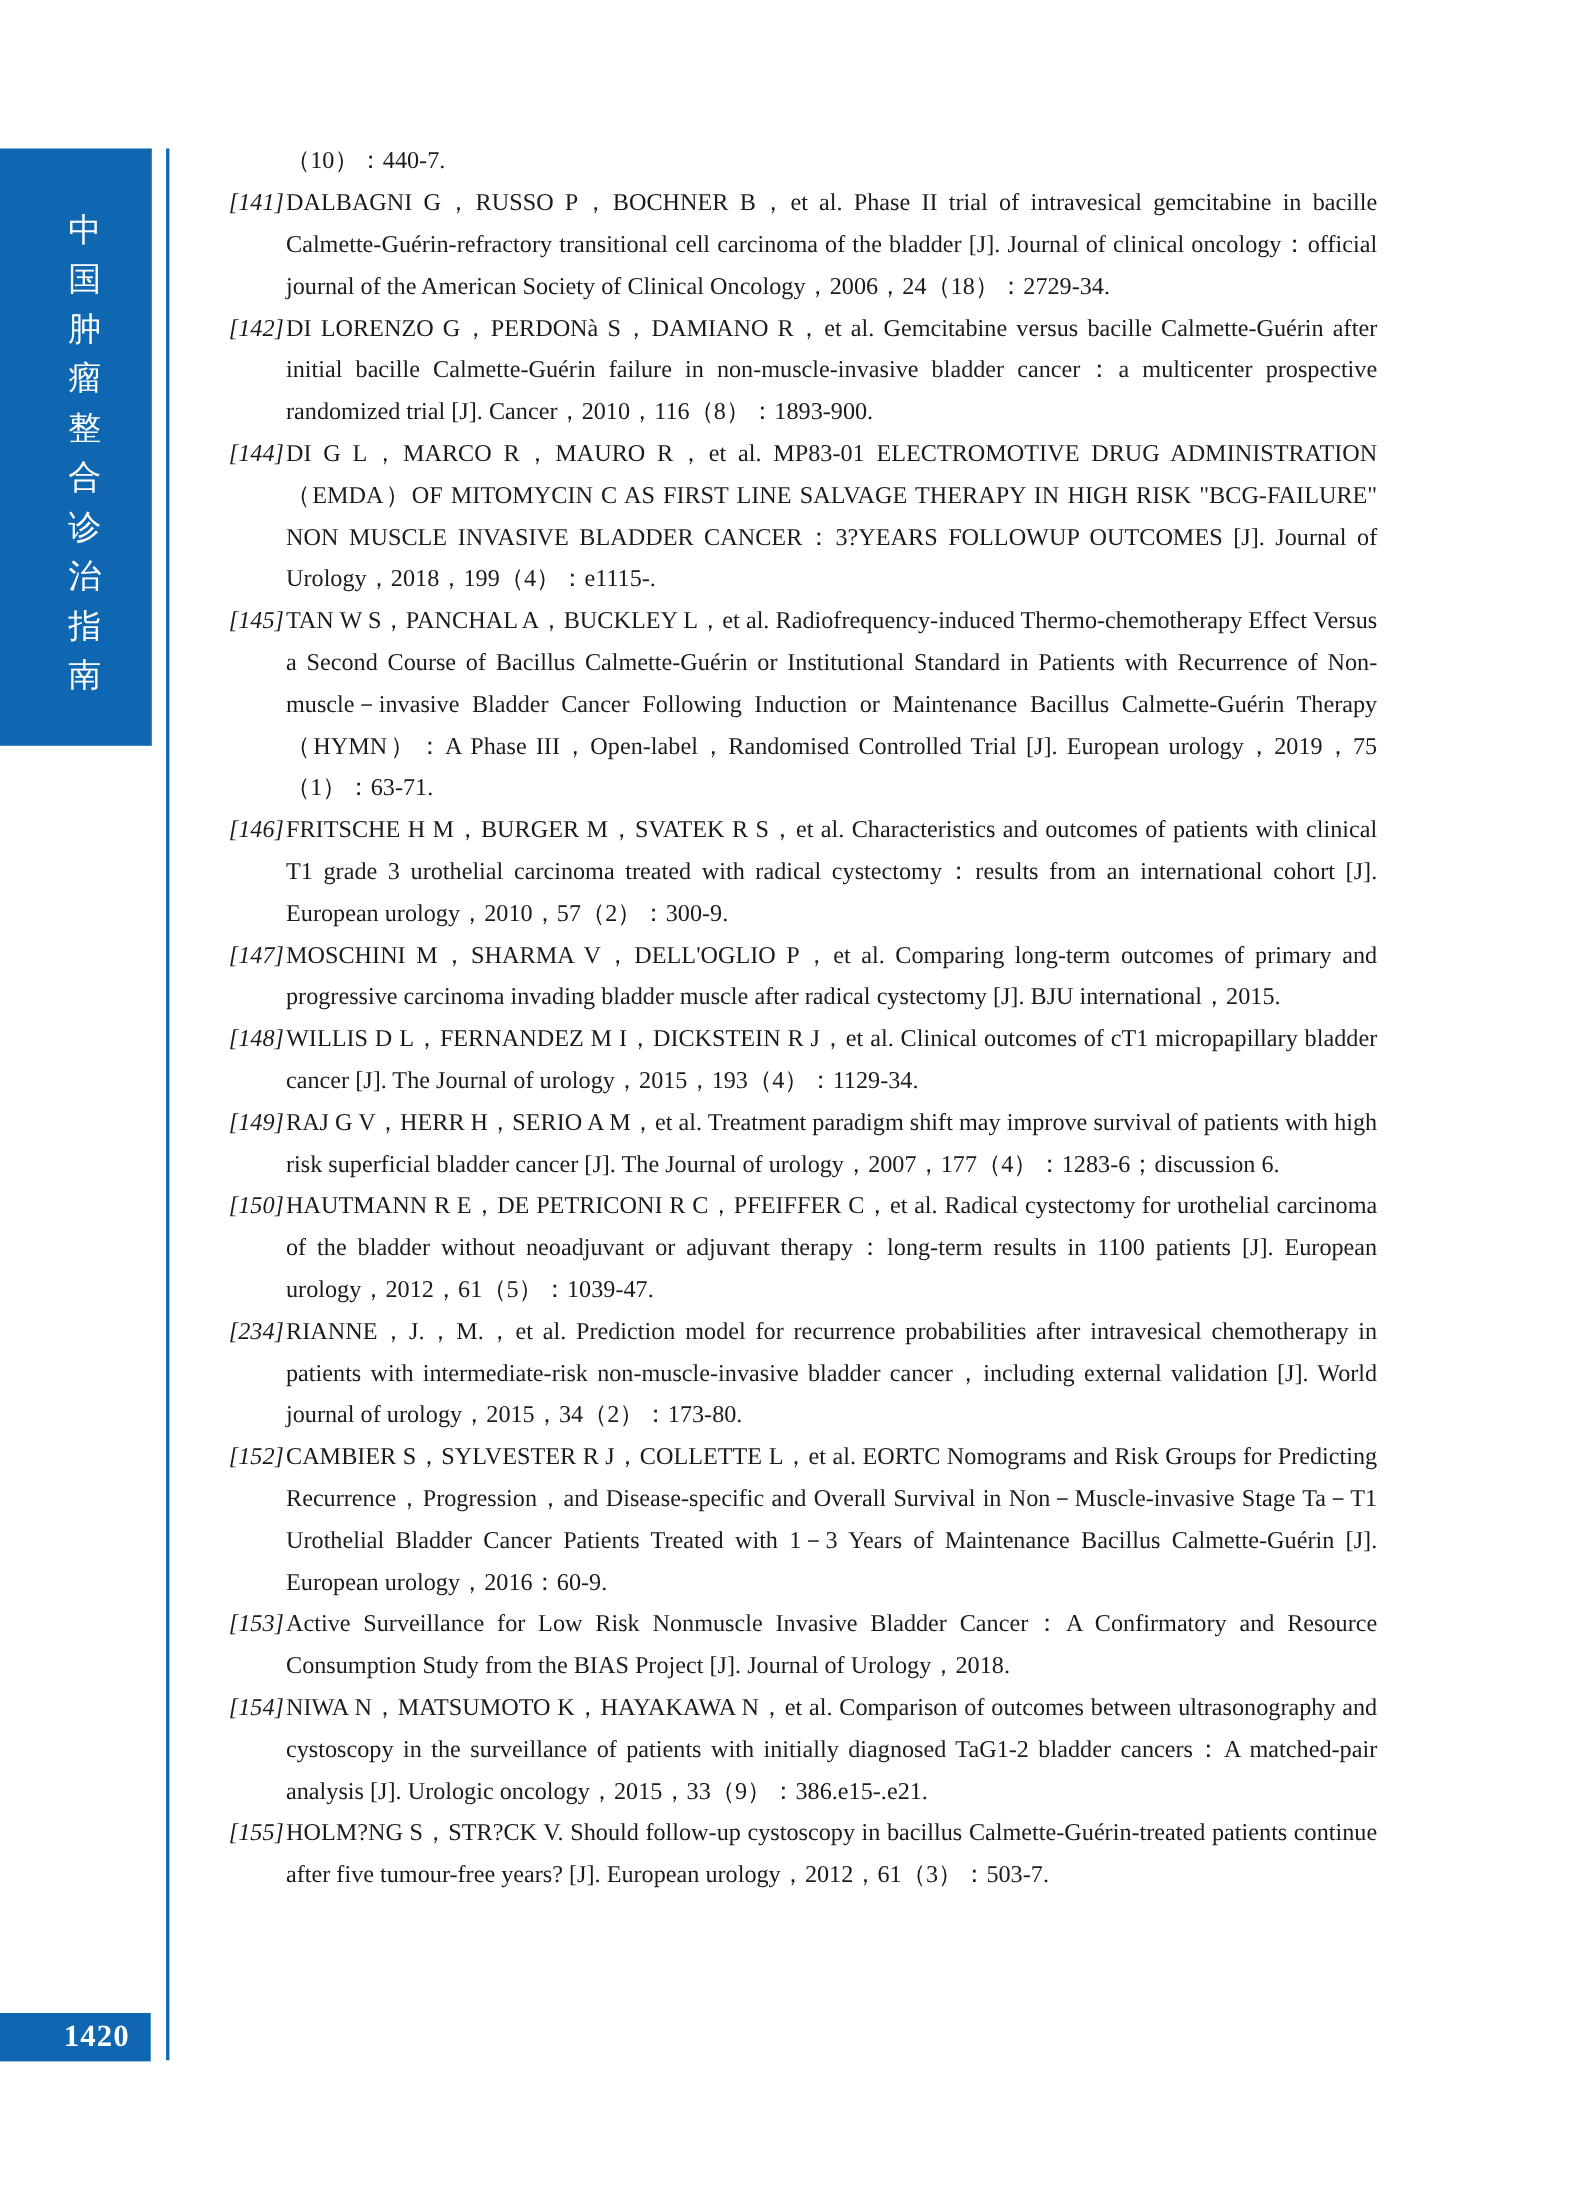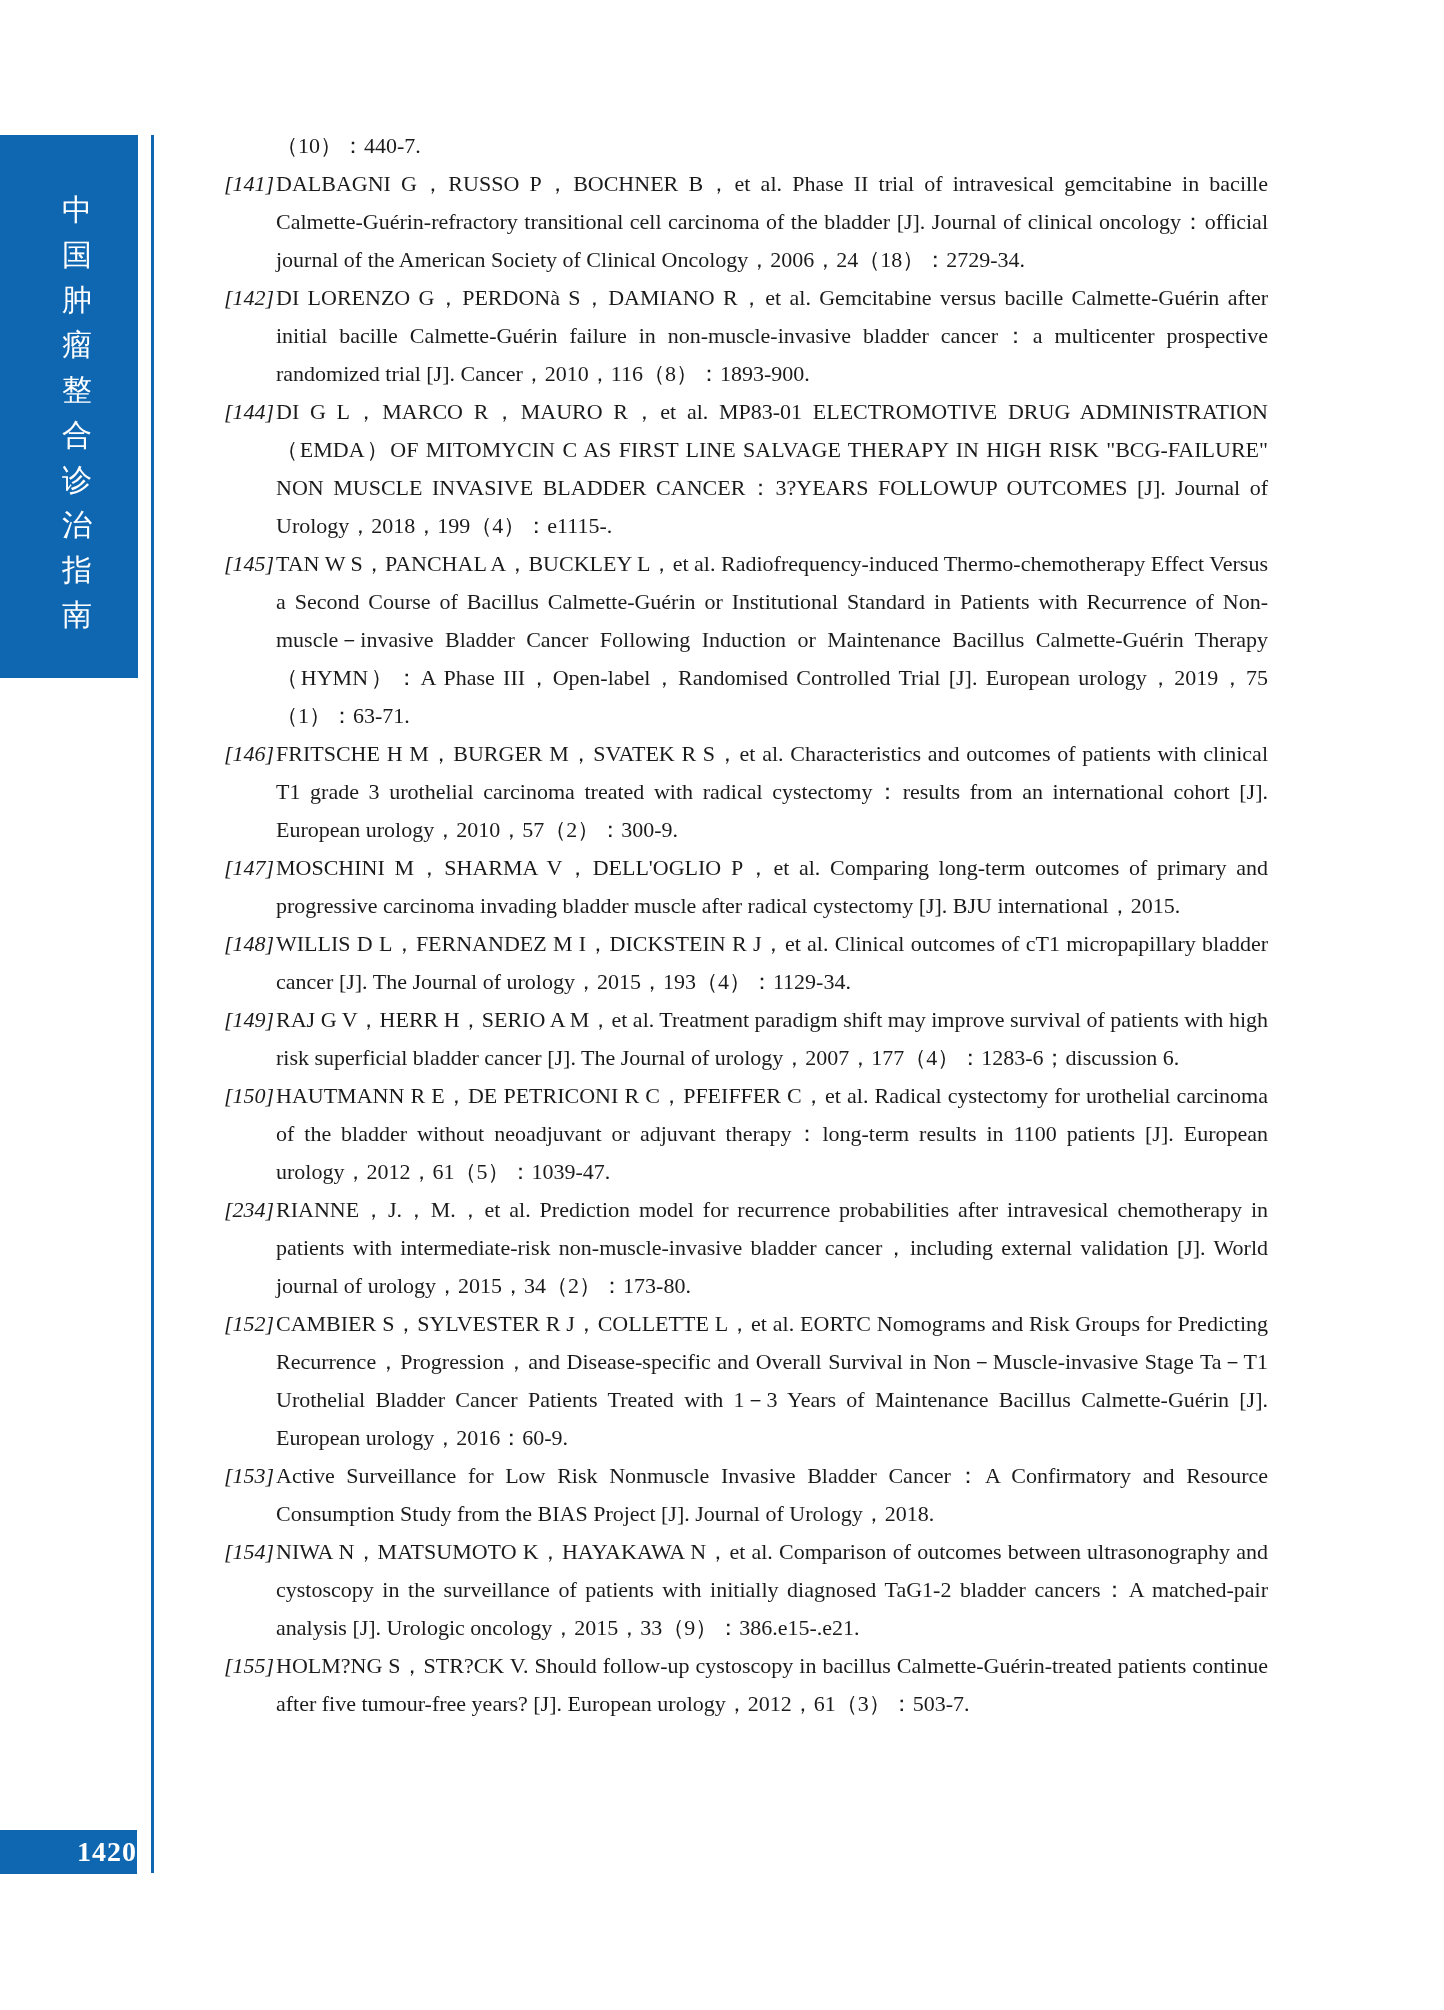--- a/index.html
+++ b/index.html
@@ -44,28 +44,28 @@
   .pagenum{
     position:absolute;
     left:0; top:1830px;
     width:137px; height:44px;
     background:var(--accent);
     color:#ffffff;
     font-weight:bold;
     font-size:28px;
     display:flex;
     align-items:center;
-    justify-content:flex-end;
+    justify-content:center;
     padding-left:39px;
     letter-spacing:1px;
   }
   
   .refs{
     position:absolute;
-    left:224px; top:127px;
+    left:208px; top:127px;
     width:1044px;
     color:var(--ink);
     font-size:22px;
     line-height:38px;
     text-align:justify;
   }
   .ref{
     padding-left:52px;
   }
   .lbl{

